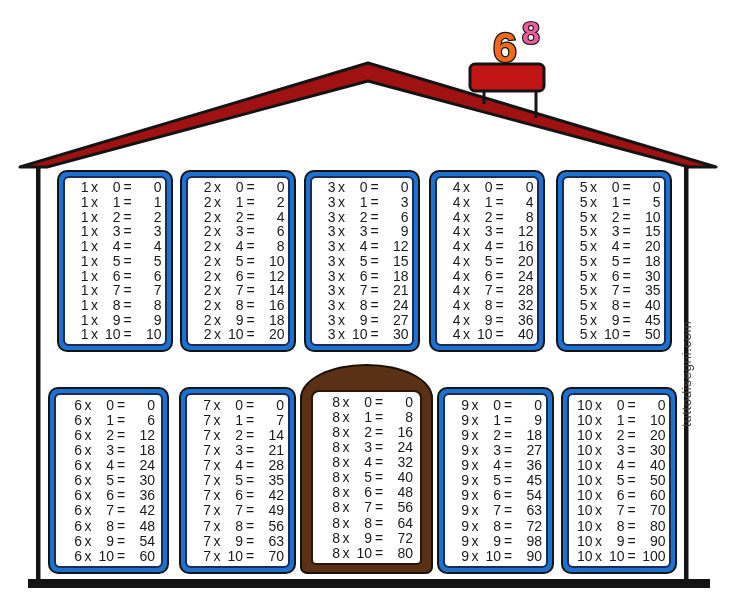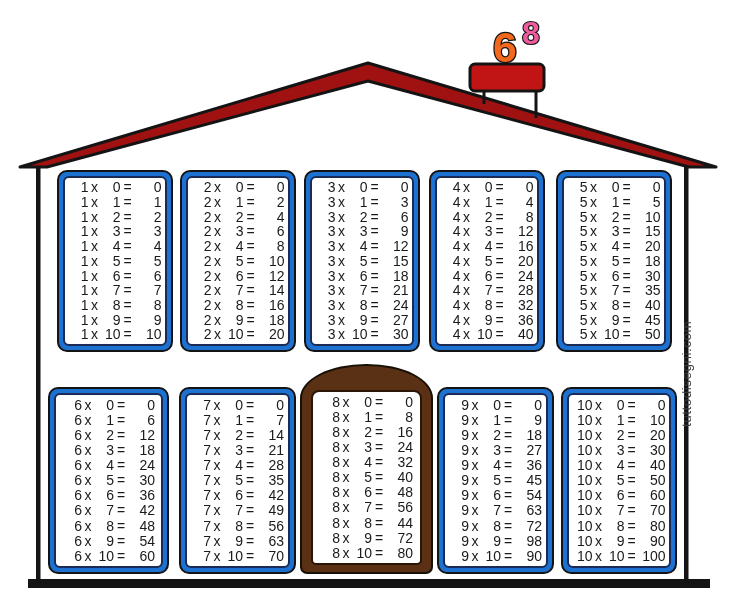--- a/index.html
+++ b/index.html
@@ -164,21 +164,21 @@
   <div class="door" style="left:300px;top:364px;width:133px;height:210px">
     <div class="pane">
         <div class="trow"><span class="c0">8</span><span class="c1">x</span><span class="c2">0</span><span class="c3">=</span><span class="c4">0</span></div>
         <div class="trow"><span class="c0">8</span><span class="c1">x</span><span class="c2">1</span><span class="c3">=</span><span class="c4">8</span></div>
         <div class="trow"><span class="c0">8</span><span class="c1">x</span><span class="c2">2</span><span class="c3">=</span><span class="c4">16</span></div>
         <div class="trow"><span class="c0">8</span><span class="c1">x</span><span class="c2">3</span><span class="c3">=</span><span class="c4">24</span></div>
         <div class="trow"><span class="c0">8</span><span class="c1">x</span><span class="c2">4</span><span class="c3">=</span><span class="c4">32</span></div>
         <div class="trow"><span class="c0">8</span><span class="c1">x</span><span class="c2">5</span><span class="c3">=</span><span class="c4">40</span></div>
         <div class="trow"><span class="c0">8</span><span class="c1">x</span><span class="c2">6</span><span class="c3">=</span><span class="c4">48</span></div>
         <div class="trow"><span class="c0">8</span><span class="c1">x</span><span class="c2">7</span><span class="c3">=</span><span class="c4">56</span></div>
-        <div class="trow"><span class="c0">8</span><span class="c1">x</span><span class="c2">8</span><span class="c3">=</span><span class="c4">44</span></div>
+        <div class="trow"><span class="c0">8</span><span class="c1">x</span><span class="c2">8</span><span class="c3">=</span><span class="c4">64</span></div>
         <div class="trow"><span class="c0">8</span><span class="c1">x</span><span class="c2">9</span><span class="c3">=</span><span class="c4">72</span></div>
         <div class="trow"><span class="c0">8</span><span class="c1">x</span><span class="c2">10</span><span class="c3">=</span><span class="c4">80</span></div>
       </div>
   </div>
   <div class="window" style="left:437px;top:387px;width:117px;height:187px">
     <div class="pane">
         <div class="trow"><span class="c0">9</span><span class="c1">x</span><span class="c2">0</span><span class="c3">=</span><span class="c4">0</span></div>
         <div class="trow"><span class="c0">9</span><span class="c1">x</span><span class="c2">1</span><span class="c3">=</span><span class="c4">9</span></div>
         <div class="trow"><span class="c0">9</span><span class="c1">x</span><span class="c2">2</span><span class="c3">=</span><span class="c4">18</span></div>
         <div class="trow"><span class="c0">9</span><span class="c1">x</span><span class="c2">3</span><span class="c3">=</span><span class="c4">27</span></div>

